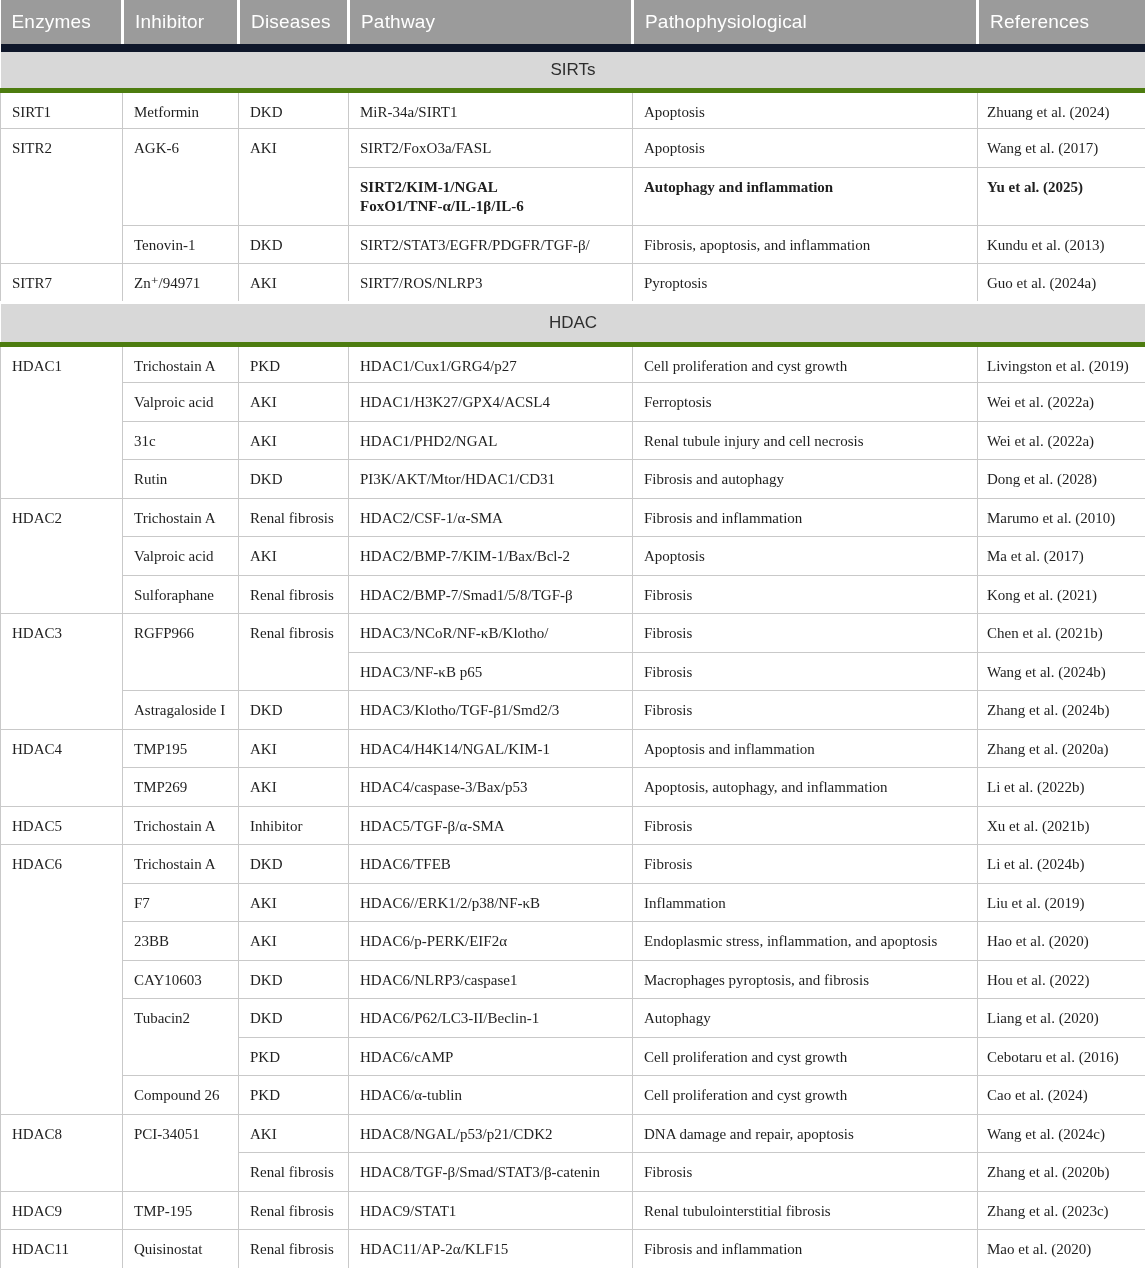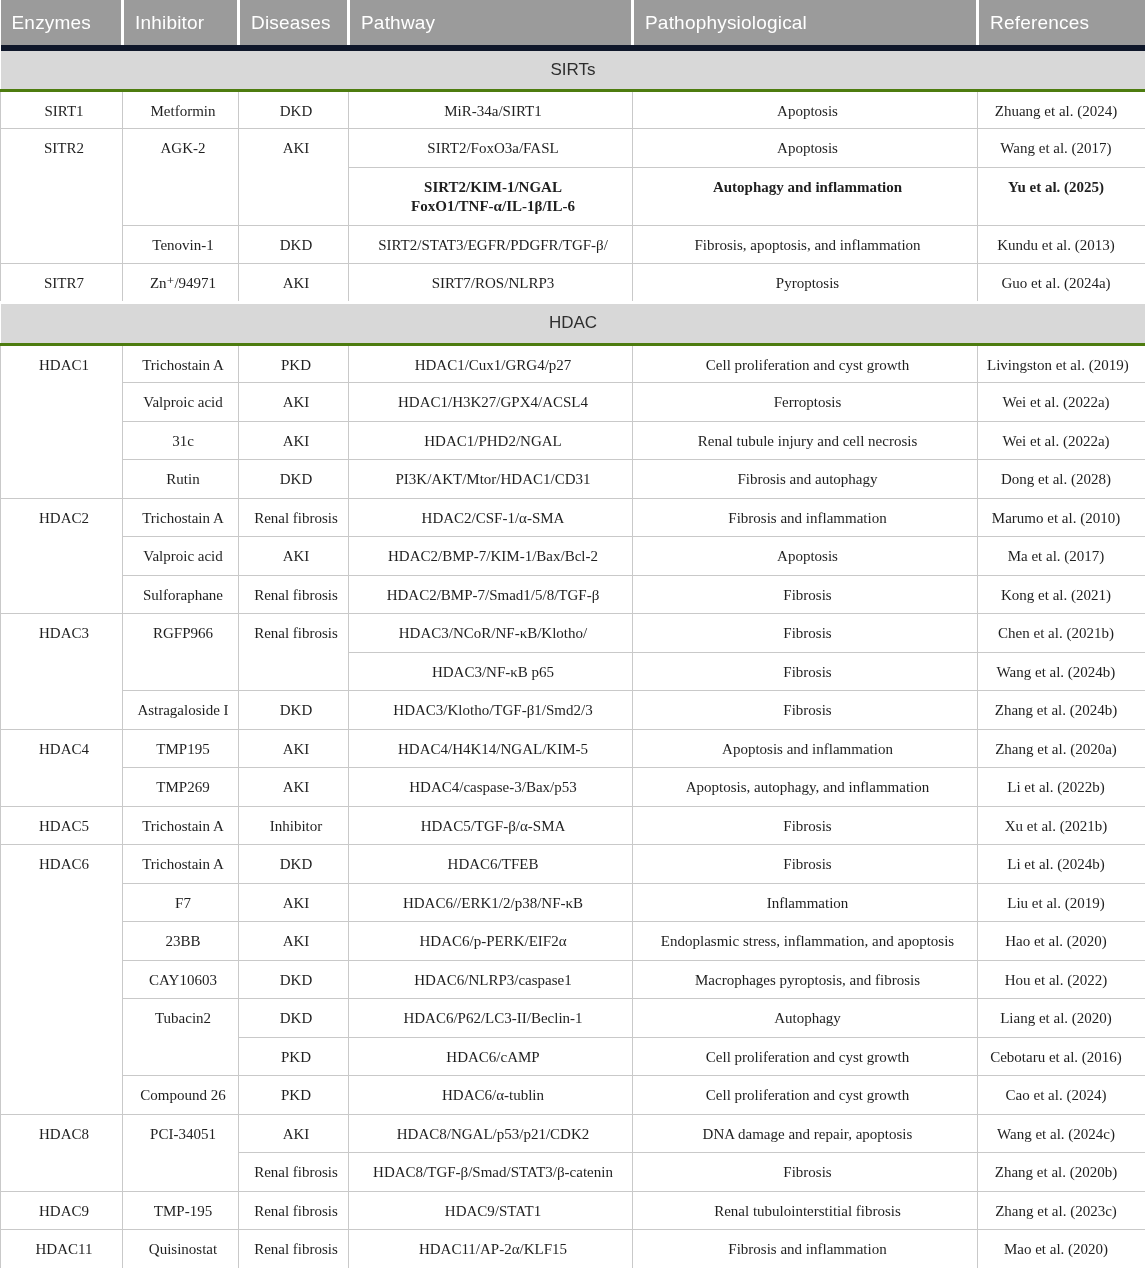--- a/index.html
+++ b/index.html
@@ -29,37 +29,37 @@
     background: var(--header-bg, #9b9b9b);
     color: var(--header-text, #ffffff);
     font-family: "Liberation Sans", sans-serif;
     font-weight: 400;
     font-size: 19px;
     letter-spacing: 0.2px;
     text-align: left;
     vertical-align: middle;
     padding: 0 6px 0 11px;
     border-left: 3px solid #ffffff;
-    border-bottom: 6px solid #0f172a;
+    border-bottom: 8px solid #0f172a;
   }
   thead th:first-child { border-left: none; }
 
   tr.section-row { height: 42px; }
   td.section-cell {
     background: var(--section-bg, #d8d8d8);
     color: #2e2e2e;
     font-family: "Liberation Sans", sans-serif;
     font-size: 17px;
     text-align: center;
     vertical-align: middle;
     border-top: 3px solid #ffffff;
-    border-bottom: 3px solid #4d7c0f;
-  }
-
-  tbody tr.data-row { height: 38.5px; text-align: center; }
+    border-bottom: 5px solid #4d7c0f;
+  }
+
+  tbody tr.data-row { height: 38.5px; }
   tbody tr.data-row.tall-row { height: 58px; font-weight: bold; }
   tbody tr.data-row td {
     border: 1px solid var(--grid-line, #c9c9c9);
     background: #ffffff;
     font-family: "Liberation Serif", "DejaVu Serif", serif;
     font-size: 15px;
     color: var(--body-text, #1f1f1f);
     vertical-align: top;
     padding: 10px 6px 2px 11px;
     line-height: 1.32;
@@ -102,21 +102,21 @@
         <tr class="data-row">
           <td class="cell-enzymes">SIRT1</td>
           <td class="cell-inhibitor">Metformin</td>
           <td class="cell-diseases">DKD</td>
           <td class="cell-pathway">MiR-34a/SIRT1</td>
           <td class="cell-pathophysiological">Apoptosis</td>
           <td class="cell-references">Zhuang et al. (2024)</td>
         </tr>
         <tr class="data-row">
           <td rowspan="3" class="cell-enzymes">SITR2</td>
-          <td rowspan="2" class="cell-inhibitor">AGK-2</td>
+          <td rowspan="2" class="cell-inhibitor">AGK-6</td>
           <td rowspan="2" class="cell-diseases">AKI</td>
           <td class="cell-pathway">SIRT2/FoxO3a/FASL</td>
           <td class="cell-pathophysiological">Apoptosis</td>
           <td class="cell-references">Wang et al. (2017)</td>
         </tr>
         <tr class="data-row tall-row">
           <td class="cell-pathway">SIRT2/KIM-1/NGAL
 FoxO1/TNF-α/IL-1β/IL-6</td>
           <td class="cell-pathophysiological">Autophagy and inflammation</td>
           <td class="cell-references">Yu et al. (2025)</td>
@@ -207,21 +207,21 @@
           <td class="cell-inhibitor">Astragaloside I</td>
           <td class="cell-diseases">DKD</td>
           <td class="cell-pathway">HDAC3/Klotho/TGF-β1/Smd2/3</td>
           <td class="cell-pathophysiological">Fibrosis</td>
           <td class="cell-references">Zhang et al. (2024b)</td>
         </tr>
         <tr class="data-row">
           <td rowspan="2" class="cell-enzymes">HDAC4</td>
           <td class="cell-inhibitor">TMP195</td>
           <td class="cell-diseases">AKI</td>
-          <td class="cell-pathway">HDAC4/H4K14/NGAL/KIM-5</td>
+          <td class="cell-pathway">HDAC4/H4K14/NGAL/KIM-1</td>
           <td class="cell-pathophysiological">Apoptosis and inflammation</td>
           <td class="cell-references">Zhang et al. (2020a)</td>
         </tr>
         <tr class="data-row">
           <td class="cell-inhibitor">TMP269</td>
           <td class="cell-diseases">AKI</td>
           <td class="cell-pathway">HDAC4/caspase-3/Bax/p53</td>
           <td class="cell-pathophysiological">Apoptosis, autophagy, and inflammation</td>
           <td class="cell-references">Li et al. (2022b)</td>
         </tr>

